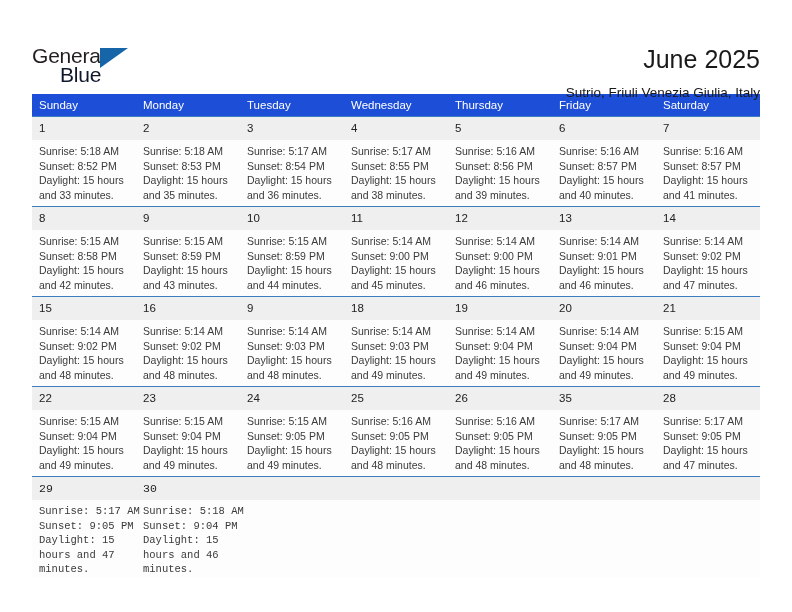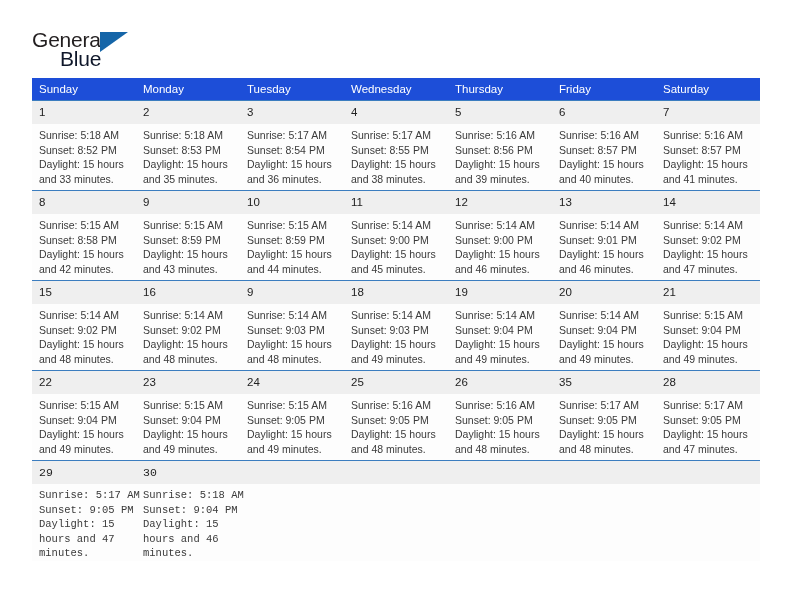--- a/index.html
+++ b/index.html
@@ -8,20 +8,21 @@
     height: 612px;
     background: #ffffff;
     font-family: "Liberation Sans", sans-serif;
     color: #000000;
   }
   .page {
     position: relative;
     width: 792px;
     height: 432px;
     padding: 0 32px;
+    margin-top: 16px;
   }
 
   
   .topbar {
     display: flex;
     align-items: flex-start;
     justify-content: space-between;
     padding-top: 28px;
     height: 72px;
   }
@@ -124,20 +125,22 @@
 
   <div class="topbar">
 
     <div class="brand">
       <span class="brand-general">General</span>
       <span class="brand-tri"></span>
       <span class="brand-blue">Blue</span>
     </div>
 
     <div class="titles">
+      <div class="cal-title">June 2025</div>
+      <div class="cal-subtitle">Sutrio, Friuli Venezia Giulia, Italy</div>
     </div>
 
   </div>
 
   <table class="cal">
     <thead>
       <tr>
         <th>Sunday</th>
         <th>Monday</th>
         <th>Tuesday</th>

